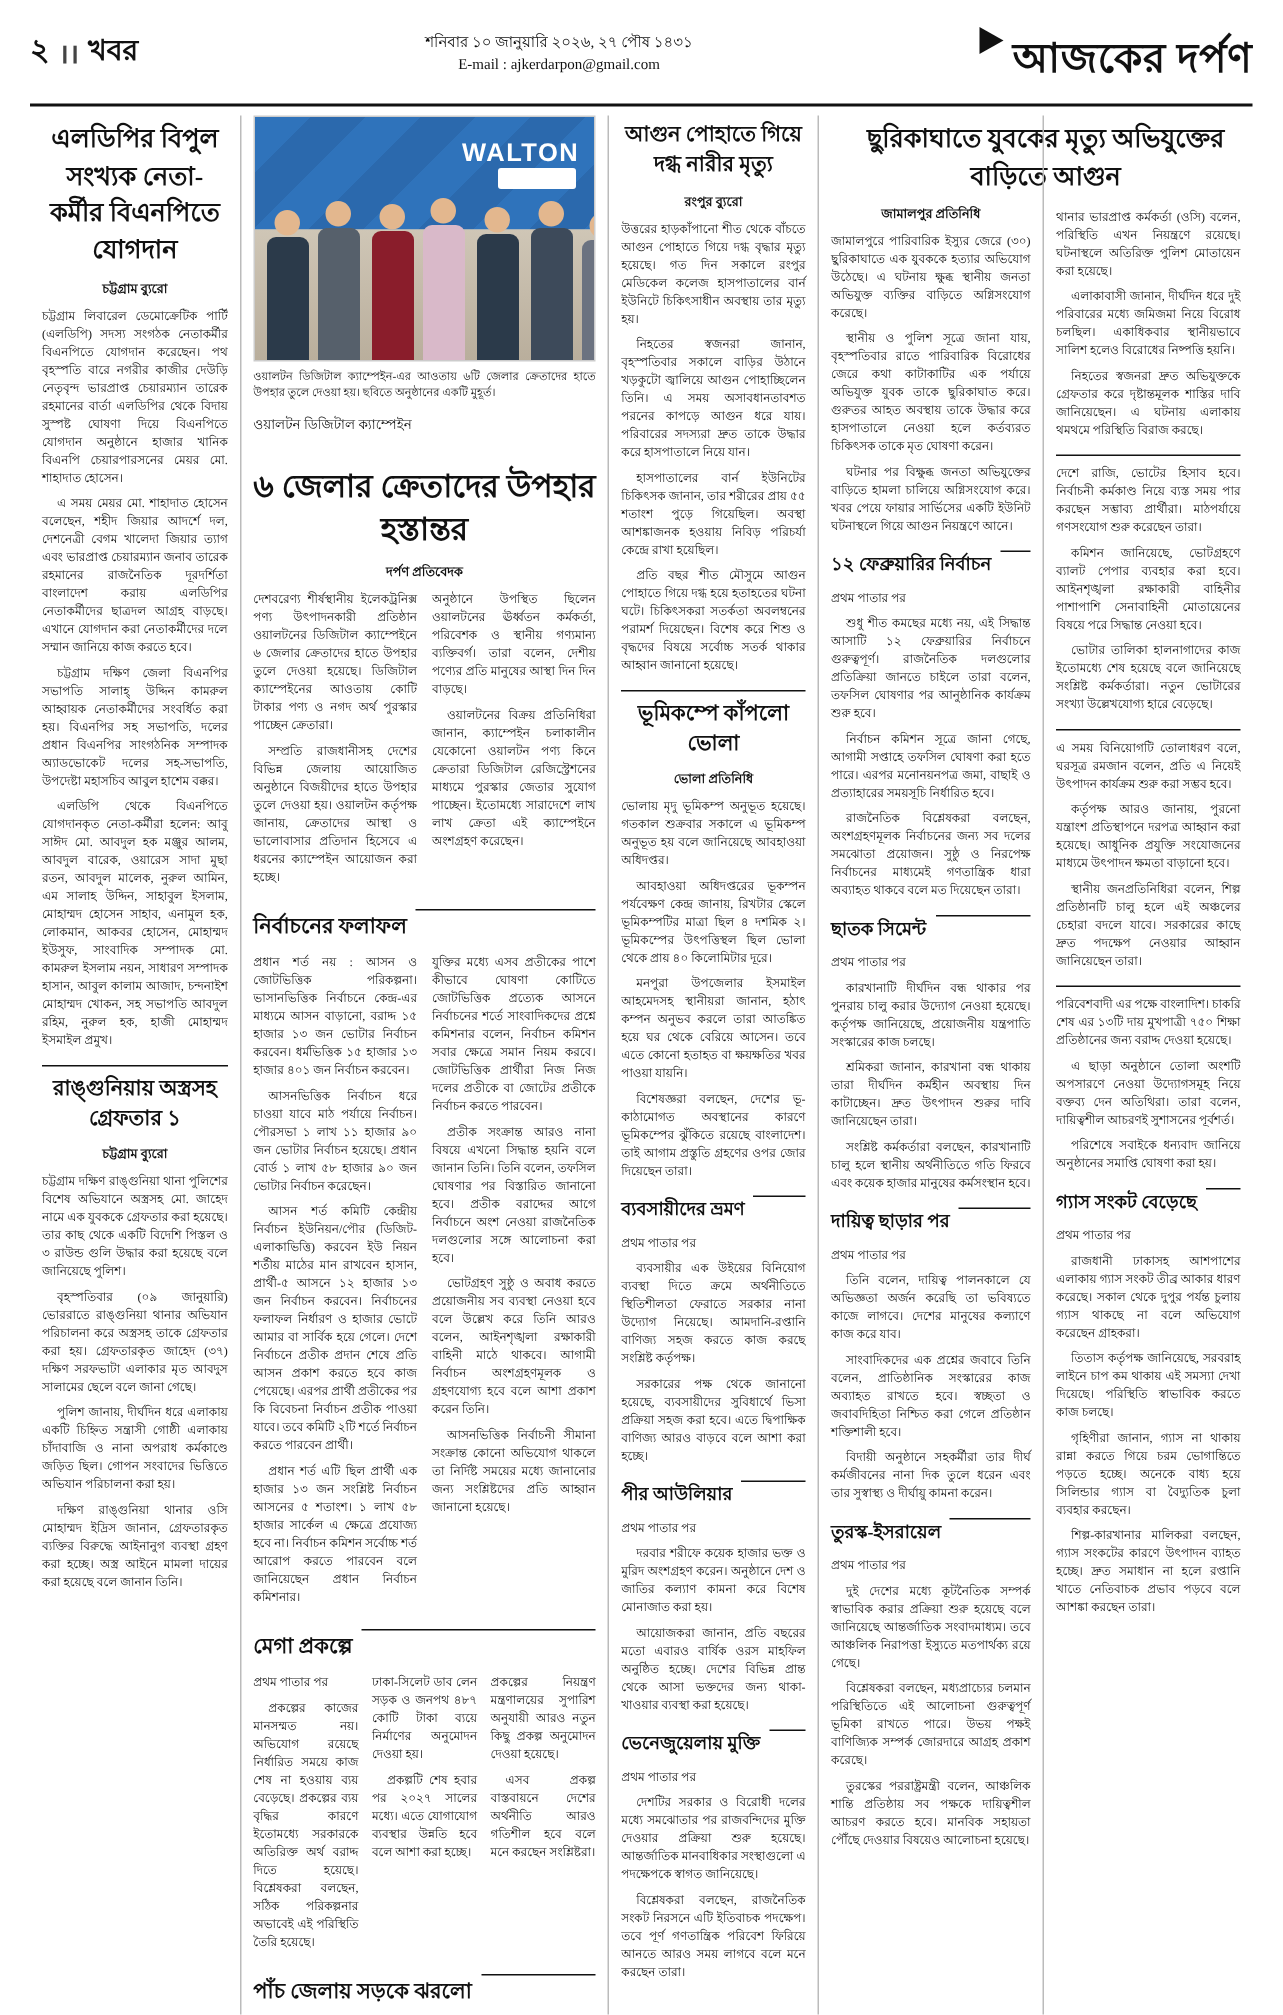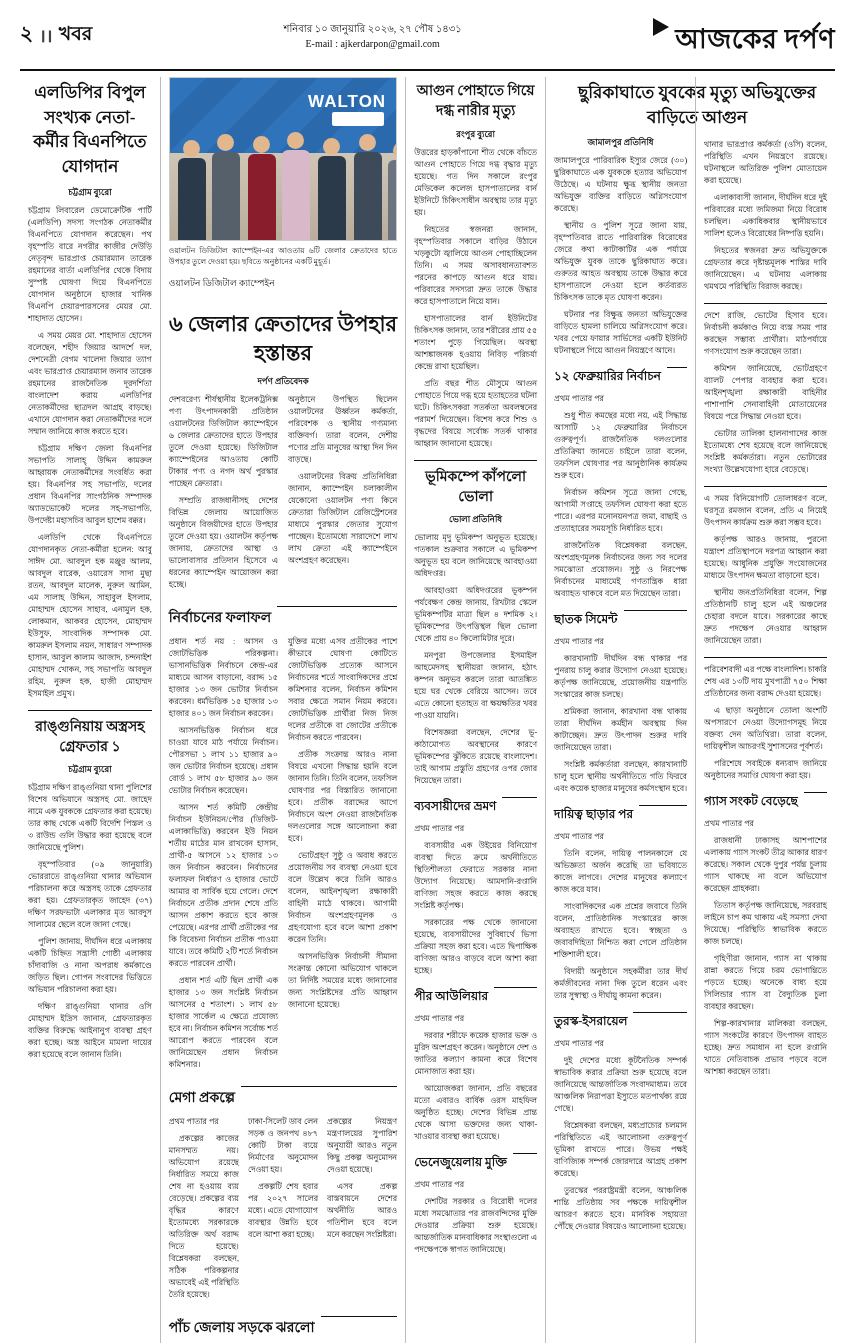--- a/index.html
+++ b/index.html
@@ -246,20 +246,21 @@
       <p class="body first">প্রথম পাতার পর</p>
       <p class="body">দরবার শরীফে কয়েক হাজার ভক্ত ও মুরিদ অংশগ্রহণ করেন। অনুষ্ঠানে দেশ ও জাতির কল্যাণ কামনা করে বিশেষ মোনাজাত করা হয়।</p>
       <p class="body">আয়োজকরা জানান, প্রতি বছরের মতো এবারও বার্ষিক ওরস মাহফিল অনুষ্ঠিত হচ্ছে। দেশের বিভিন্ন প্রান্ত থেকে আসা ভক্তদের জন্য থাকা-খাওয়ার ব্যবস্থা করা হয়েছে।</p>
 
       <div class="rule-head">
         <span class="t" style="font-size:12px">ভেনেজুয়েলায় মুক্তি</span>
         <span class="ln"></span>
       </div>
       <p class="body first">প্রথম পাতার পর</p>
       <p class="body">দেশটির সরকার ও বিরোধী দলের মধ্যে সমঝোতার পর রাজবন্দিদের মুক্তি দেওয়ার প্রক্রিয়া শুরু হয়েছে। আন্তর্জাতিক মানবাধিকার সংস্থাগুলো এ পদক্ষেপকে স্বাগত জানিয়েছে।</p>
+      <p class="body">বিশ্লেষকরা বলছেন, রাজনৈতিক সংকট নিরসনে এটি ইতিবাচক পদক্ষেপ। তবে পূর্ণ গণতান্ত্রিক পরিবেশ ফিরিয়ে আনতে আরও সময় লাগবে বলে মনে করছেন তারা।</p>
     </div>
 
     <div class="col c4">
       <h1 class="head-xl" style="width:286px;">ছুরিকাঘাতে যুবকের মৃত্যু অভিযুক্তের বাড়িতে আগুন</h1>
       <div class="byline">জামালপুর প্রতিনিধি</div>
       <p class="body first">জামালপুরে পারিবারিক ইস্যুর জেরে (৩০) ছুরিকাঘাতে এক যুবককে হত্যার অভিযোগ উঠেছে। এ ঘটনায় ক্ষুব্ধ স্থানীয় জনতা অভিযুক্ত ব্যক্তির বাড়িতে অগ্নিসংযোগ করেছে।</p>
       <p class="body">স্থানীয় ও পুলিশ সূত্রে জানা যায়, বৃহস্পতিবার রাতে পারিবারিক বিরোধের জেরে কথা কাটাকাটির এক পর্যায়ে অভিযুক্ত যুবক তাকে ছুরিকাঘাত করে। গুরুতর আহত অবস্থায় তাকে উদ্ধার করে হাসপাতালে নেওয়া হলে কর্তব্যরত চিকিৎসক তাকে মৃত ঘোষণা করেন।</p>
       <p class="body">ঘটনার পর বিক্ষুব্ধ জনতা অভিযুক্তের বাড়িতে হামলা চালিয়ে অগ্নিসংযোগ করে। খবর পেয়ে ফায়ার সার্ভিসের একটি ইউনিট ঘটনাস্থলে গিয়ে আগুন নিয়ন্ত্রণে আনে।</p>
 
       <div class="rule-head">

